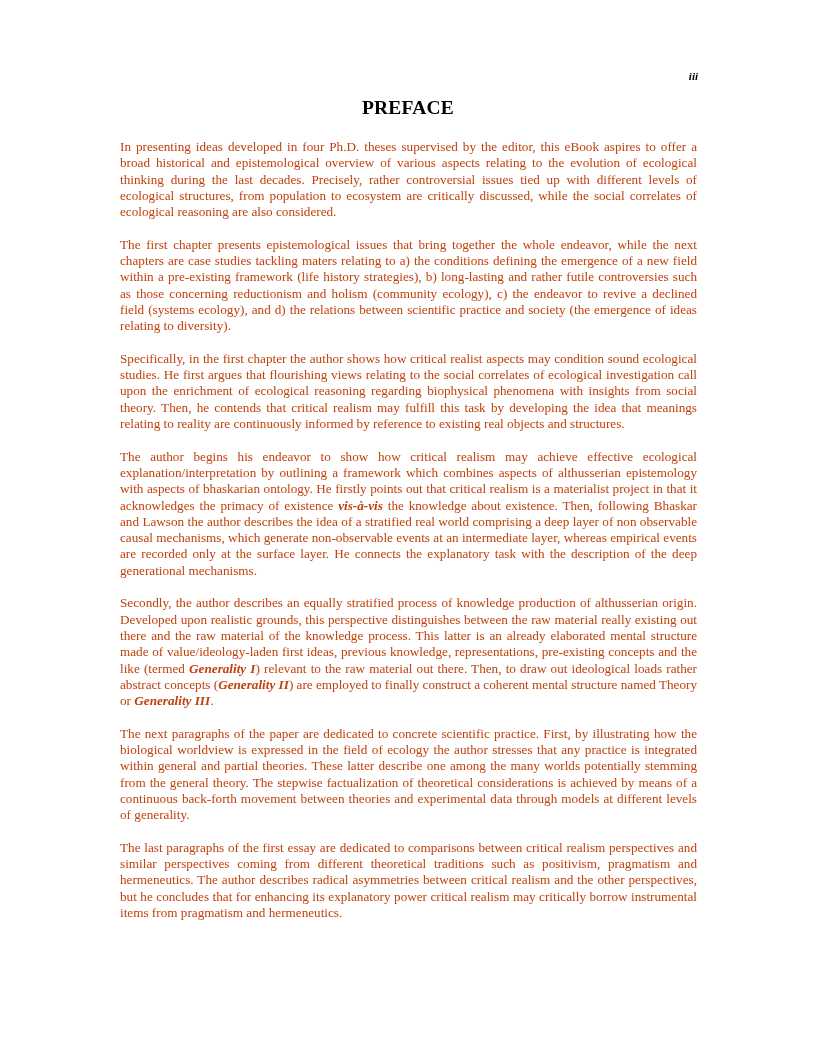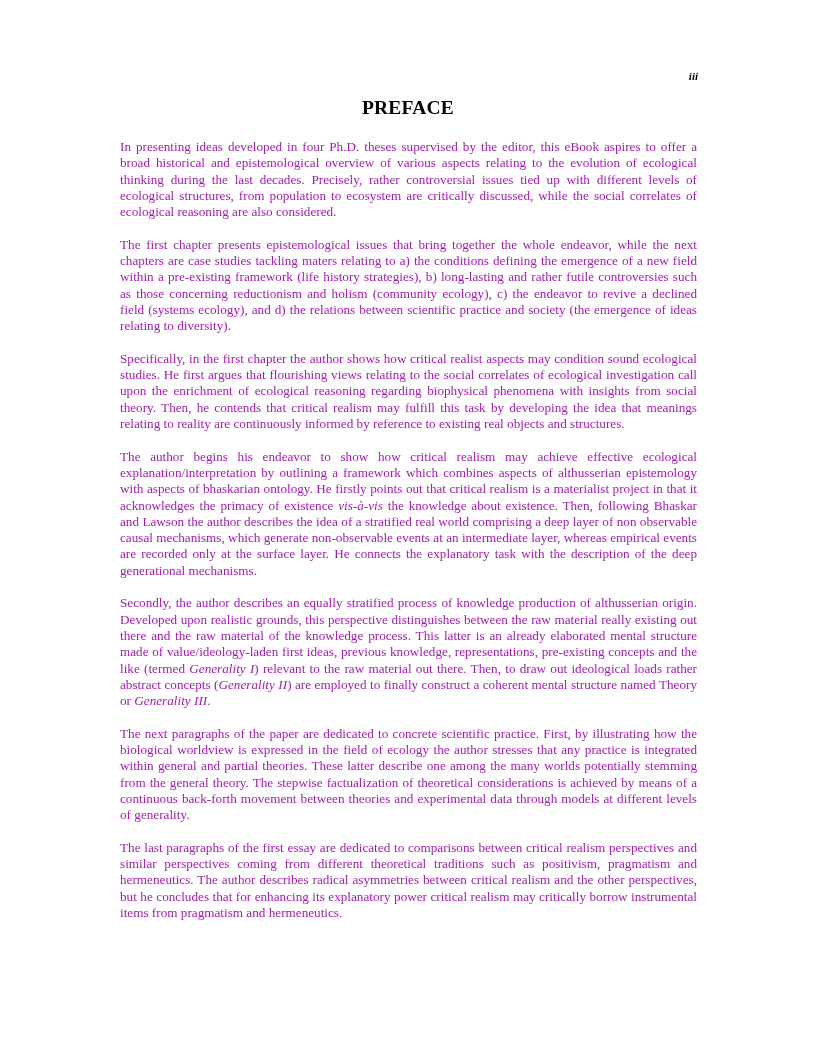--- a/index.html
+++ b/index.html
@@ -11,24 +11,24 @@
     color: #000;
     text-align: right;
   }
   .title {
     position: absolute; top: 97px; left: 0; width: 816px; text-align: center;
     font-family: "Liberation Serif", serif; font-size: 19.5px; font-weight: bold; color: #000;
     letter-spacing: 0.2px;
   }
   .body {
     position: absolute; top: 139px; left: 120px; width: 577px;
-    font-family: "Liberation Serif", serif; font-size: 13.2px; line-height: 16.3px; color: #a21caf;
+    font-family: "Liberation Serif", serif; font-size: 13.2px; line-height: 16.3px; color: #c2410c;
   }
   .body p { margin: 0 0 16.3px 0; text-align: justify; }
-  .body em { font-style: italic; }
+  .body em { font-style: italic; font-weight: bold; }
 </style>
 </head>
 <body>
 
 <div class="page">
   <div class="page-number">iii</div>
   <div class="title">PREFACE</div>
 
   <div class="body">
     <p>

